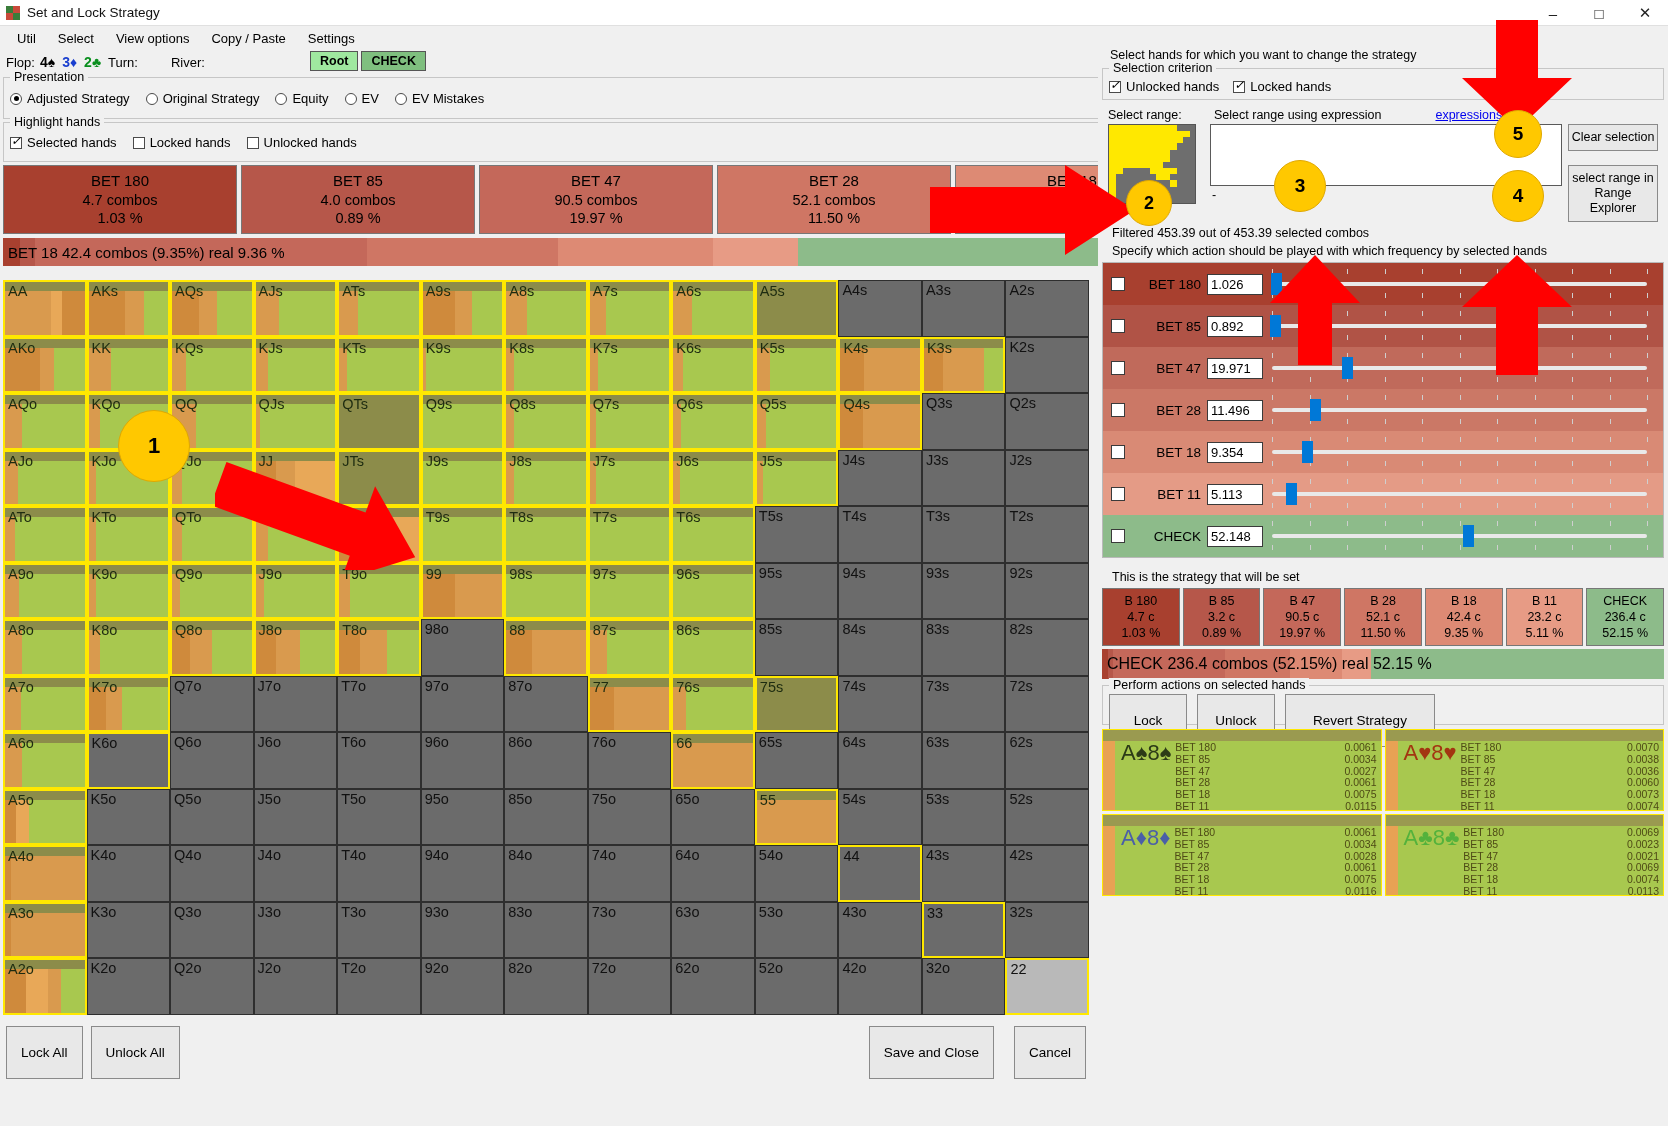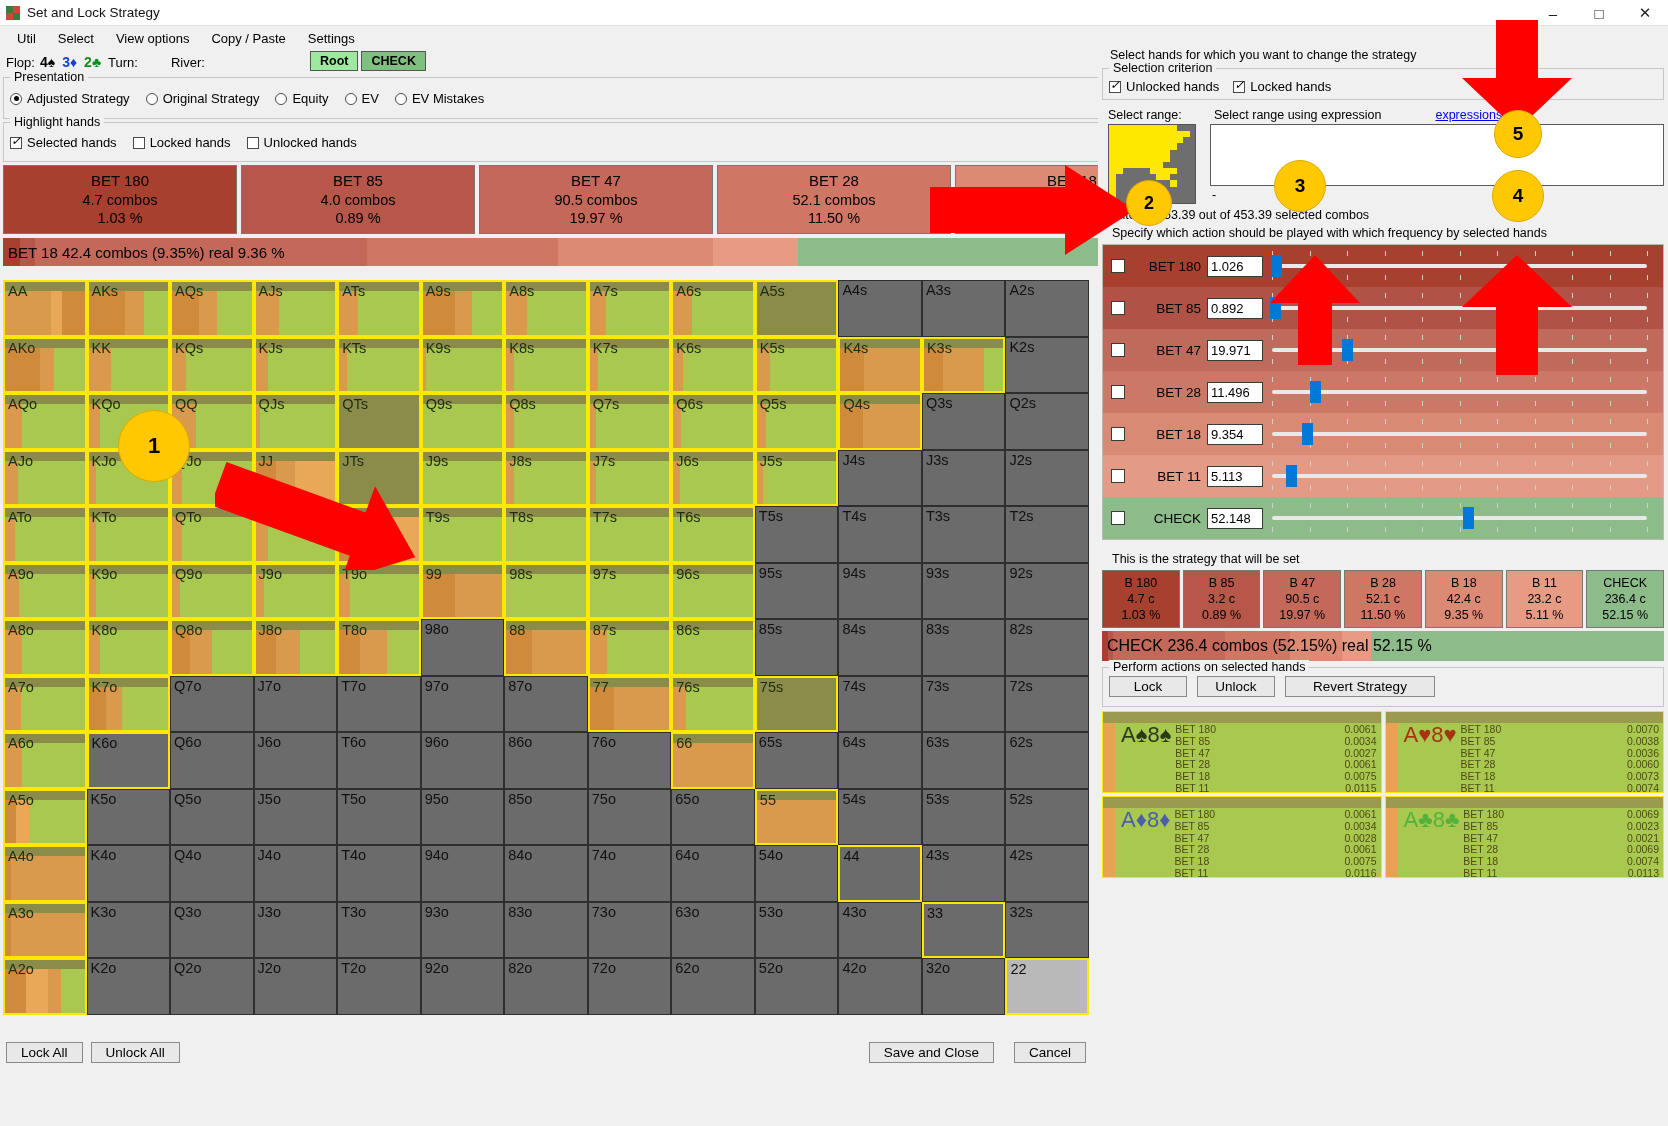--- a/index.html
+++ b/index.html
@@ -88,21 +88,21 @@
   .mcell .lbl { position:absolute; left:3px; top:1px; font-size:14.5px; color:#111; z-index:4;
                 font-family:"Liberation Sans", sans-serif; }
   .mcell .lbl.dark { color:#1d2b10; }
   .strat { position:absolute; left:0; right:0; bottom:0; top:0; display:flex; }
   .strat span { display:block; height:100%; }
   .lockbar { position:absolute; left:0; right:0; top:0; height:9px; background:#8c8c4a; z-index:3; }
 
   
   #bottombar { position:absolute; left:0; top:1022px; width:1092px; height:60px;
                display:flex; align-items:center; padding:0 6px; }
-  .btn { border:1px solid #8a8a8a; background:#e8e8e8; font-size:13.5px; padding:2px 14px;
+  .btn { border:1px solid #8a8a8a; background:#e8e8e8; font-size:13.5px; padding:18px 14px;
          font-family:"Liberation Sans", sans-serif; }
   #bottombar .right-b { margin-left:auto; display:flex; gap:20px; }
 
   
   #rightpanel { position:absolute; left:1098px; top:30px; width:570px; height:1096px;
                 background:#f0f0f0; }
   .rp-label { font-size:12.5px; padding:2px 4px; }
   .rp-grp { border:1px solid #c6c6c6; margin:2px 4px 0 4px; position:relative; padding:10px 6px 6px 6px; }
 
   #rangebox { width:88px; height:80px; background:#6e6e6e; position:relative; border:1px solid #555; }
@@ -1335,20 +1335,24 @@
         </div>
     </div>
     <div style="flex:1;margin-left:6px">
       <div style="display:flex;align-items:center">
         <span class="rp-label">Select range using expression</span>
         <a class="rp-link" style="margin-left:50px">expressions help</a>
       </div>
       <div id="expr-input" title=""></div>
       <div class="rp-label" style="padding-left:2px">-</div>
     </div>
+    <div style="width:96px;margin-left:6px;padding-top:18px;display:flex;flex-direction:column;gap:14px">
+      <div class="side-btn">Clear selection</div>
+      <div class="side-btn">select range in Range Explorer</div>
+    </div>
   </div>
 
   <div class="rp-label" style="margin-left:10px;margin-top:2px">Filtered 453.39 out of 453.39 selected combos</div>
 
   <div class="rp-label" style="margin-left:10px">Specify which action should be played with which frequency by selected hands</div>
 
   <div id="slider-panel">
       <div class="slider-row" style="background: rgb(168, 64, 47);">
         <div class="sl-cb"></div>
         <div class="sl-name">BET 180</div>

